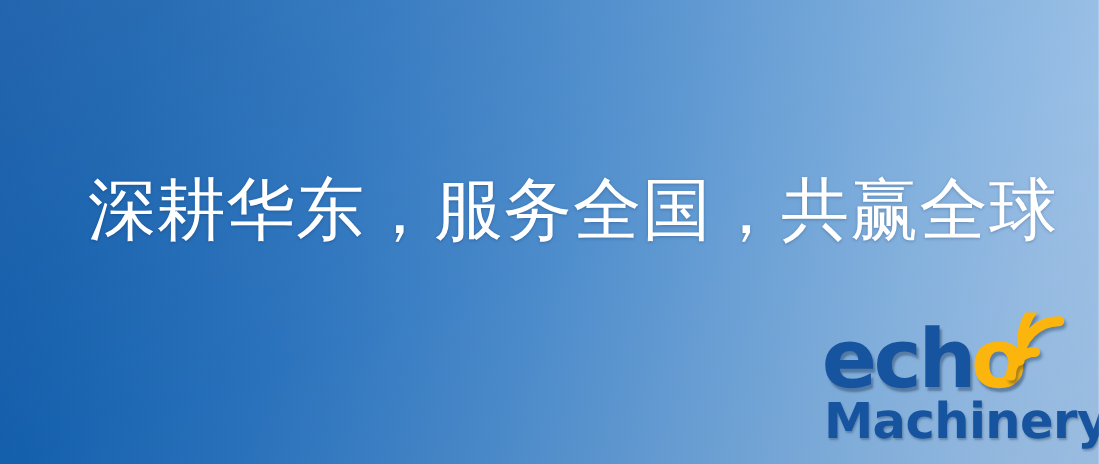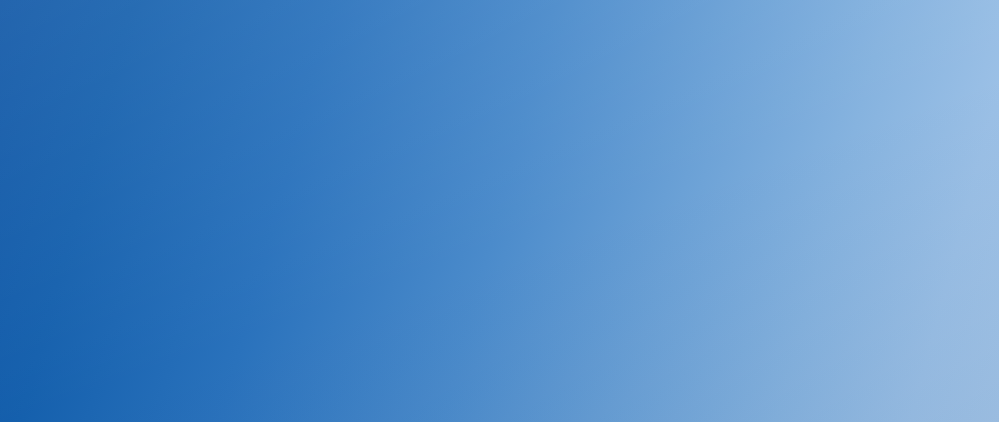--- a/index.html
+++ b/index.html
@@ -130,16 +130,41 @@
     text-shadow:1px 2px 2px rgba(0,25,60,0.3);
   }
 </style>
 </head>
 <body>
 
 <div id="banner">
 
   <div id="banner-sheen"></div>
 
+  <div id="headline">深耕华东，服务全国，共赢全球</div>
 
 
+  <div id="logo">
+
+    <div id="logo-wordmark">
+      <span class="logo-echo-text">ech</span>
+
+      <span id="logo-o-wrap">
+        <span class="logo-o-text">o</span>
+
+        <svg id="logo-waves" viewBox="0 0 58 62">
+          <g fill="none" stroke="#fcb50c" stroke-width="9" stroke-linecap="round">
+            <path d="M6 58 A22 22 0 0 1 28 36"></path>
+            <path d="M20 58 A36 36 0 0 1 56 22" transform="translate(-6,-14)"></path>
+            <path d="M34 58 A50 50 0 0 1 84 8" transform="translate(-18,-30)"></path>
+          </g>
+        </svg>
+      </span>
+    </div>
+
+    <div id="logo-machinery">
+      <span class="logo-machinery-text">Machinery</span>
+
+    </div>
+
+  </div>
 
 </div>
 
 </body></html>

